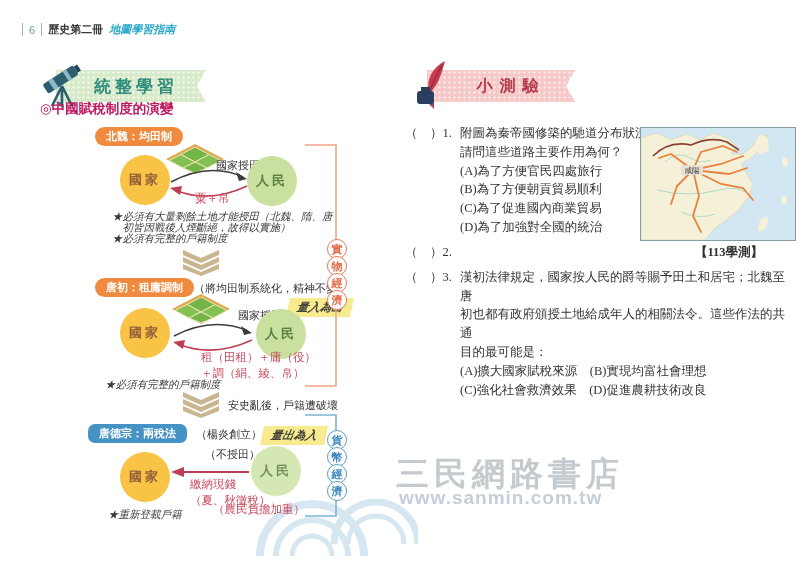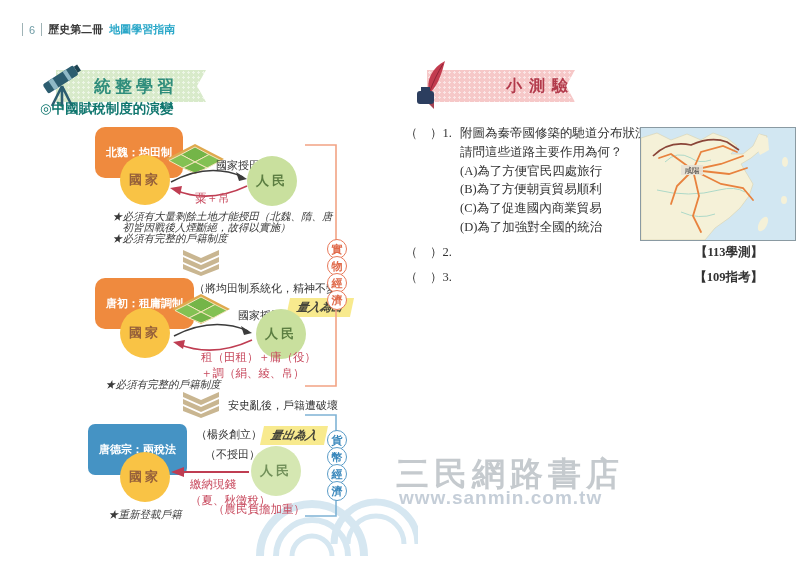--- a/index.html
+++ b/index.html
@@ -5,38 +5,38 @@
   html,body{margin:0;padding:0;}
   body{width:800px;height:566px;background:#fff;overflow:hidden;position:relative;
        font-family:"Liberation Serif","DejaVu Serif",serif;color:#333;}
   .abs{position:absolute;}
   
   .pg-header{left:22px;top:22px;font-size:11px;color:#555;display:flex;align-items:center;gap:6px;
              font-family:"Liberation Sans",sans-serif;z-index:2;}
   .vbar{display:inline-block;width:1px;height:13px;background:#9fb3b6;}
   .pg-num{color:#6d9aa4;}
   .book-t{color:#3a3a3a;font-weight:bold;}
-  .guide-t{color:#2ba8c9;font-weight:bold;}
+  .guide-t{color:#2ba8c9;font-style:italic;font-weight:bold;}
   
   .ribbon{height:32px;display:flex;align-items:center;
           background-color:#d8eaca;
           background-image:radial-gradient(circle,rgba(255,255,255,.55) 1px,transparent 1.3px);
           background-size:5px 5px;
           clip-path:polygon(0 0,100% 0,94% 50%,100% 100%,0 100%);}
   .ribbon.pink{background-color:#f6c8c8;}
   .banner-green-label{font-family:"Liberation Sans",sans-serif;font-weight:bold;font-size:17px;
           color:#2f8d7b;letter-spacing:4px;}
   .banner-pink-label{font-family:"Liberation Sans",sans-serif;font-weight:bold;font-size:16px;
           color:#b23a4b;letter-spacing:7px;}
   .fold{width:0;height:0;border-top:7px solid #4b8f7f;border-left:7px solid transparent;}
   .fold.red{border-top-color:#a84352;}
   
-  .diagram-title{left:40px;top:100px;font-size:13.5px;font-weight:bold;color:#0f766e;z-index:2;}
+  .diagram-title{left:40px;top:100px;font-size:13.5px;font-weight:bold;color:#be185d;z-index:2;}
   .badge{font-family:"Liberation Sans",sans-serif;font-weight:bold;color:#fff;font-size:11px;
-         padding:18px 11px;border-radius:10px;background:#ef8a3e;white-space:nowrap;z-index:2;}
+         padding:2px 11px;border-radius:10px;background:#ef8a3e;white-space:nowrap;z-index:2;}
   .badge.blue{background:#4593c4;}
   .flag{background:#f8ea8e;color:#45453a;font-style:italic;font-weight:bold;font-size:11.5px;
         padding:2px 9px;transform:skewX(-12deg);white-space:nowrap;z-index:2;}
   .circle{width:50px;height:50px;border-radius:50%;display:flex;align-items:center;justify-content:center;
           font-weight:bold;font-size:13px;letter-spacing:3px;z-index:2;}
   .circle.state{background:#f9c345;color:#96603a;}
   .circle.people{background:#c9e09e;color:#5c7e42;}
   .circle.people.light{background:#d5e7b2;color:#72905a;}
   .dlabel{font-size:11px;color:#333;white-space:nowrap;z-index:2;}
   .rlabel{font-size:11.5px;color:#c8csixty;color:#c84a5e;white-space:pre-line;line-height:16px;z-index:2;}
@@ -193,21 +193,21 @@
 
 <svg class="abs" style="left:303px;top:406px;z-index:2;" width="38" height="118" viewBox="0 0 38 118">
   <path d="M2,9 H33 V110 H2" fill="none" stroke="#7fb3d5" stroke-width="1.6"></path>
 </svg>
 <div class="abs econ-circle blue" style="left:327px;top:430px;">貨</div>
 <div class="abs econ-circle blue" style="left:327px;top:447px;">幣</div>
 <div class="abs econ-circle blue" style="left:327px;top:464px;">經</div>
 <div class="abs econ-circle blue" style="left:327px;top:481px;">濟</div>
 
 <div class="abs" style="left:413px;top:60px;z-index:2;">
-  <div class="ribbon pink" style="position:absolute;left:14px;top:10px;width:148px;justify-content:flex-end;">
+  <div class="ribbon pink" style="position:absolute;left:14px;top:10px;width:148px;justify-content:center;">
     <span class="banner-pink-label" style="padding-left:20px;">小測驗</span>
   </div>
   <div class="fold red" style="position:absolute;left:14px;top:42px;"></div>
   <svg width="38" height="46" viewBox="0 0 38 46" style="position:absolute;left:0;top:0;">
     <path d="M16,32 C13,20 19,8 32,1 C29,12 26,23 18,32 Z" fill="#c23b4e"></path>
     <path d="M17,31 C20,22 25,12 30,4" stroke="#8f2436" stroke-width="1" fill="none"></path>
     <rect x="8" y="27" width="9" height="6" fill="#2c3e5f"></rect>
     <rect x="4" y="31" width="17" height="13" rx="3" fill="#2c3e5f"></rect>
   </svg>
 </div>
@@ -257,16 +257,20 @@
     <div class="q-head">
       <span>（　）</span><span>2.</span>
     </div>
     <div class="q-source">【113學測】</div>
   </div>
 
   <div class="q" style="margin-top:6px;">
     <div class="q-head">
       <span>（　）</span><span>3.</span>
     </div>
-    <div class="q-source">【109指考】</div>
+    <div class="q-body">漢初法律規定，國家按人民的爵等賜予田土和居宅；北魏至唐
+初也都有政府頒授土地給成年人的相關法令。這些作法的共通
+目的最可能是：
+(A)擴大國家賦稅來源　(B)實現均富社會理想
+(C)強化社會救濟效果　(D)促進農耕技術改良</div>
   </div>
 
 </div>
 
 </body></html>

